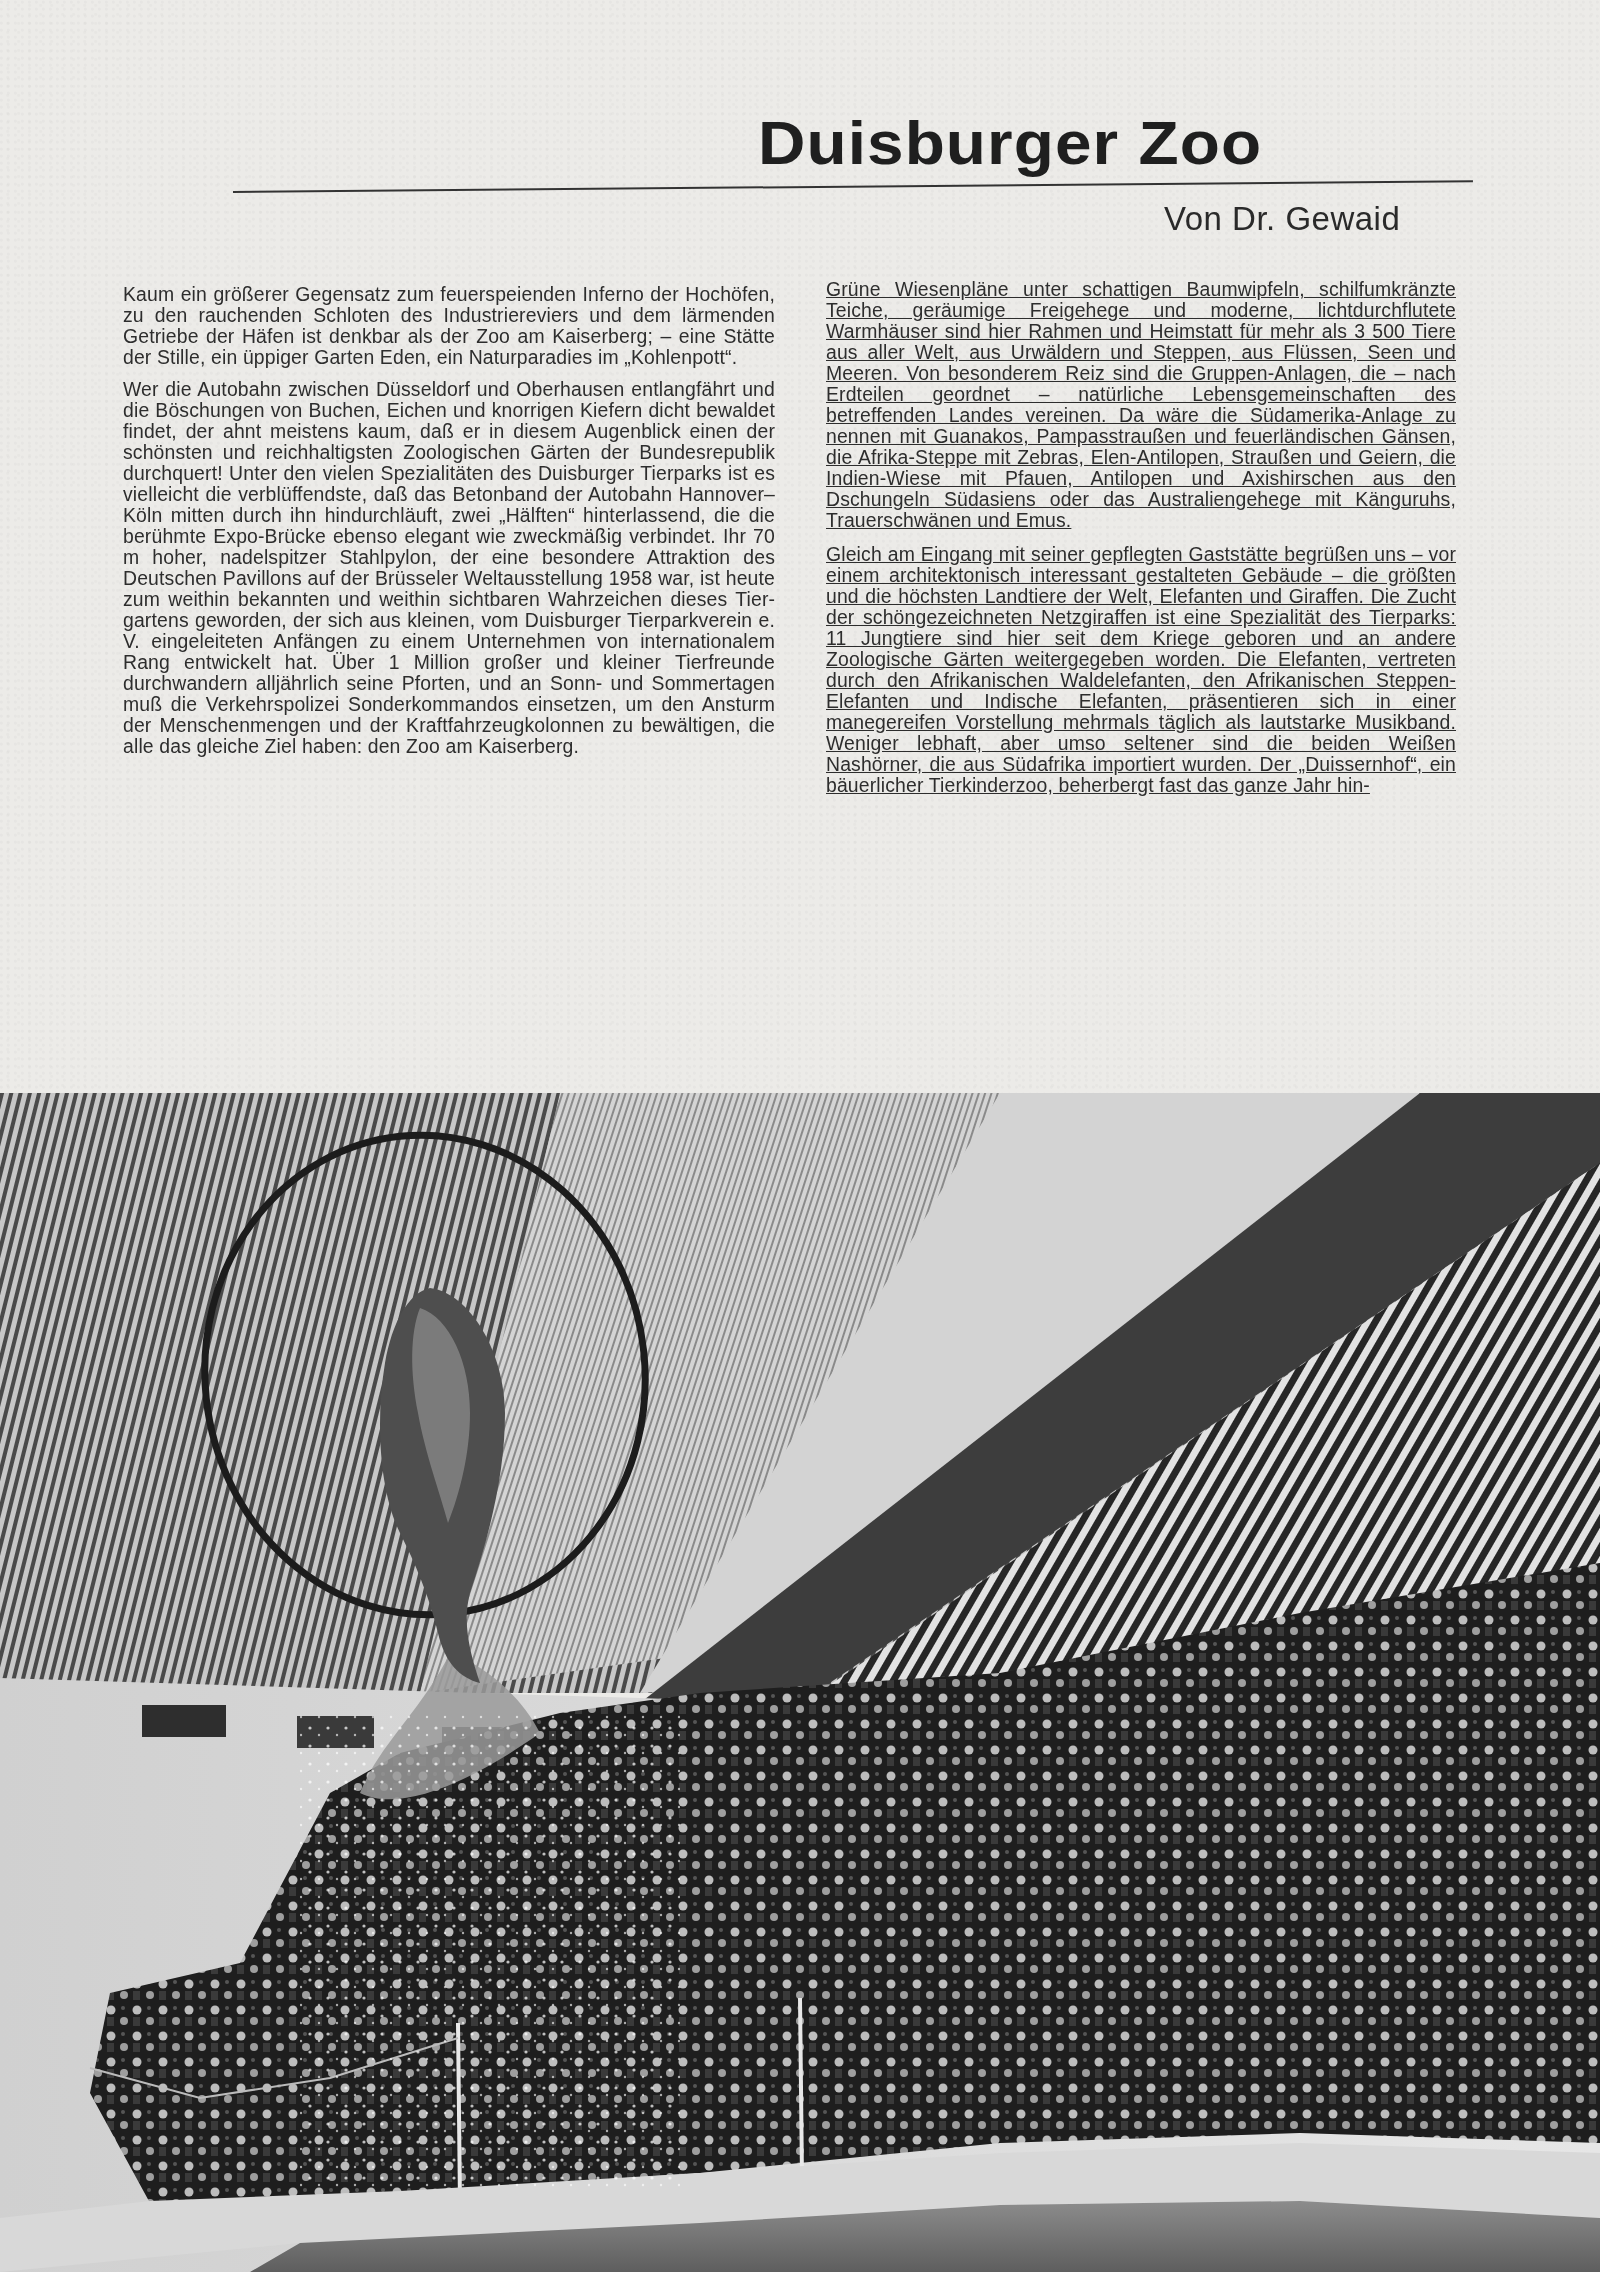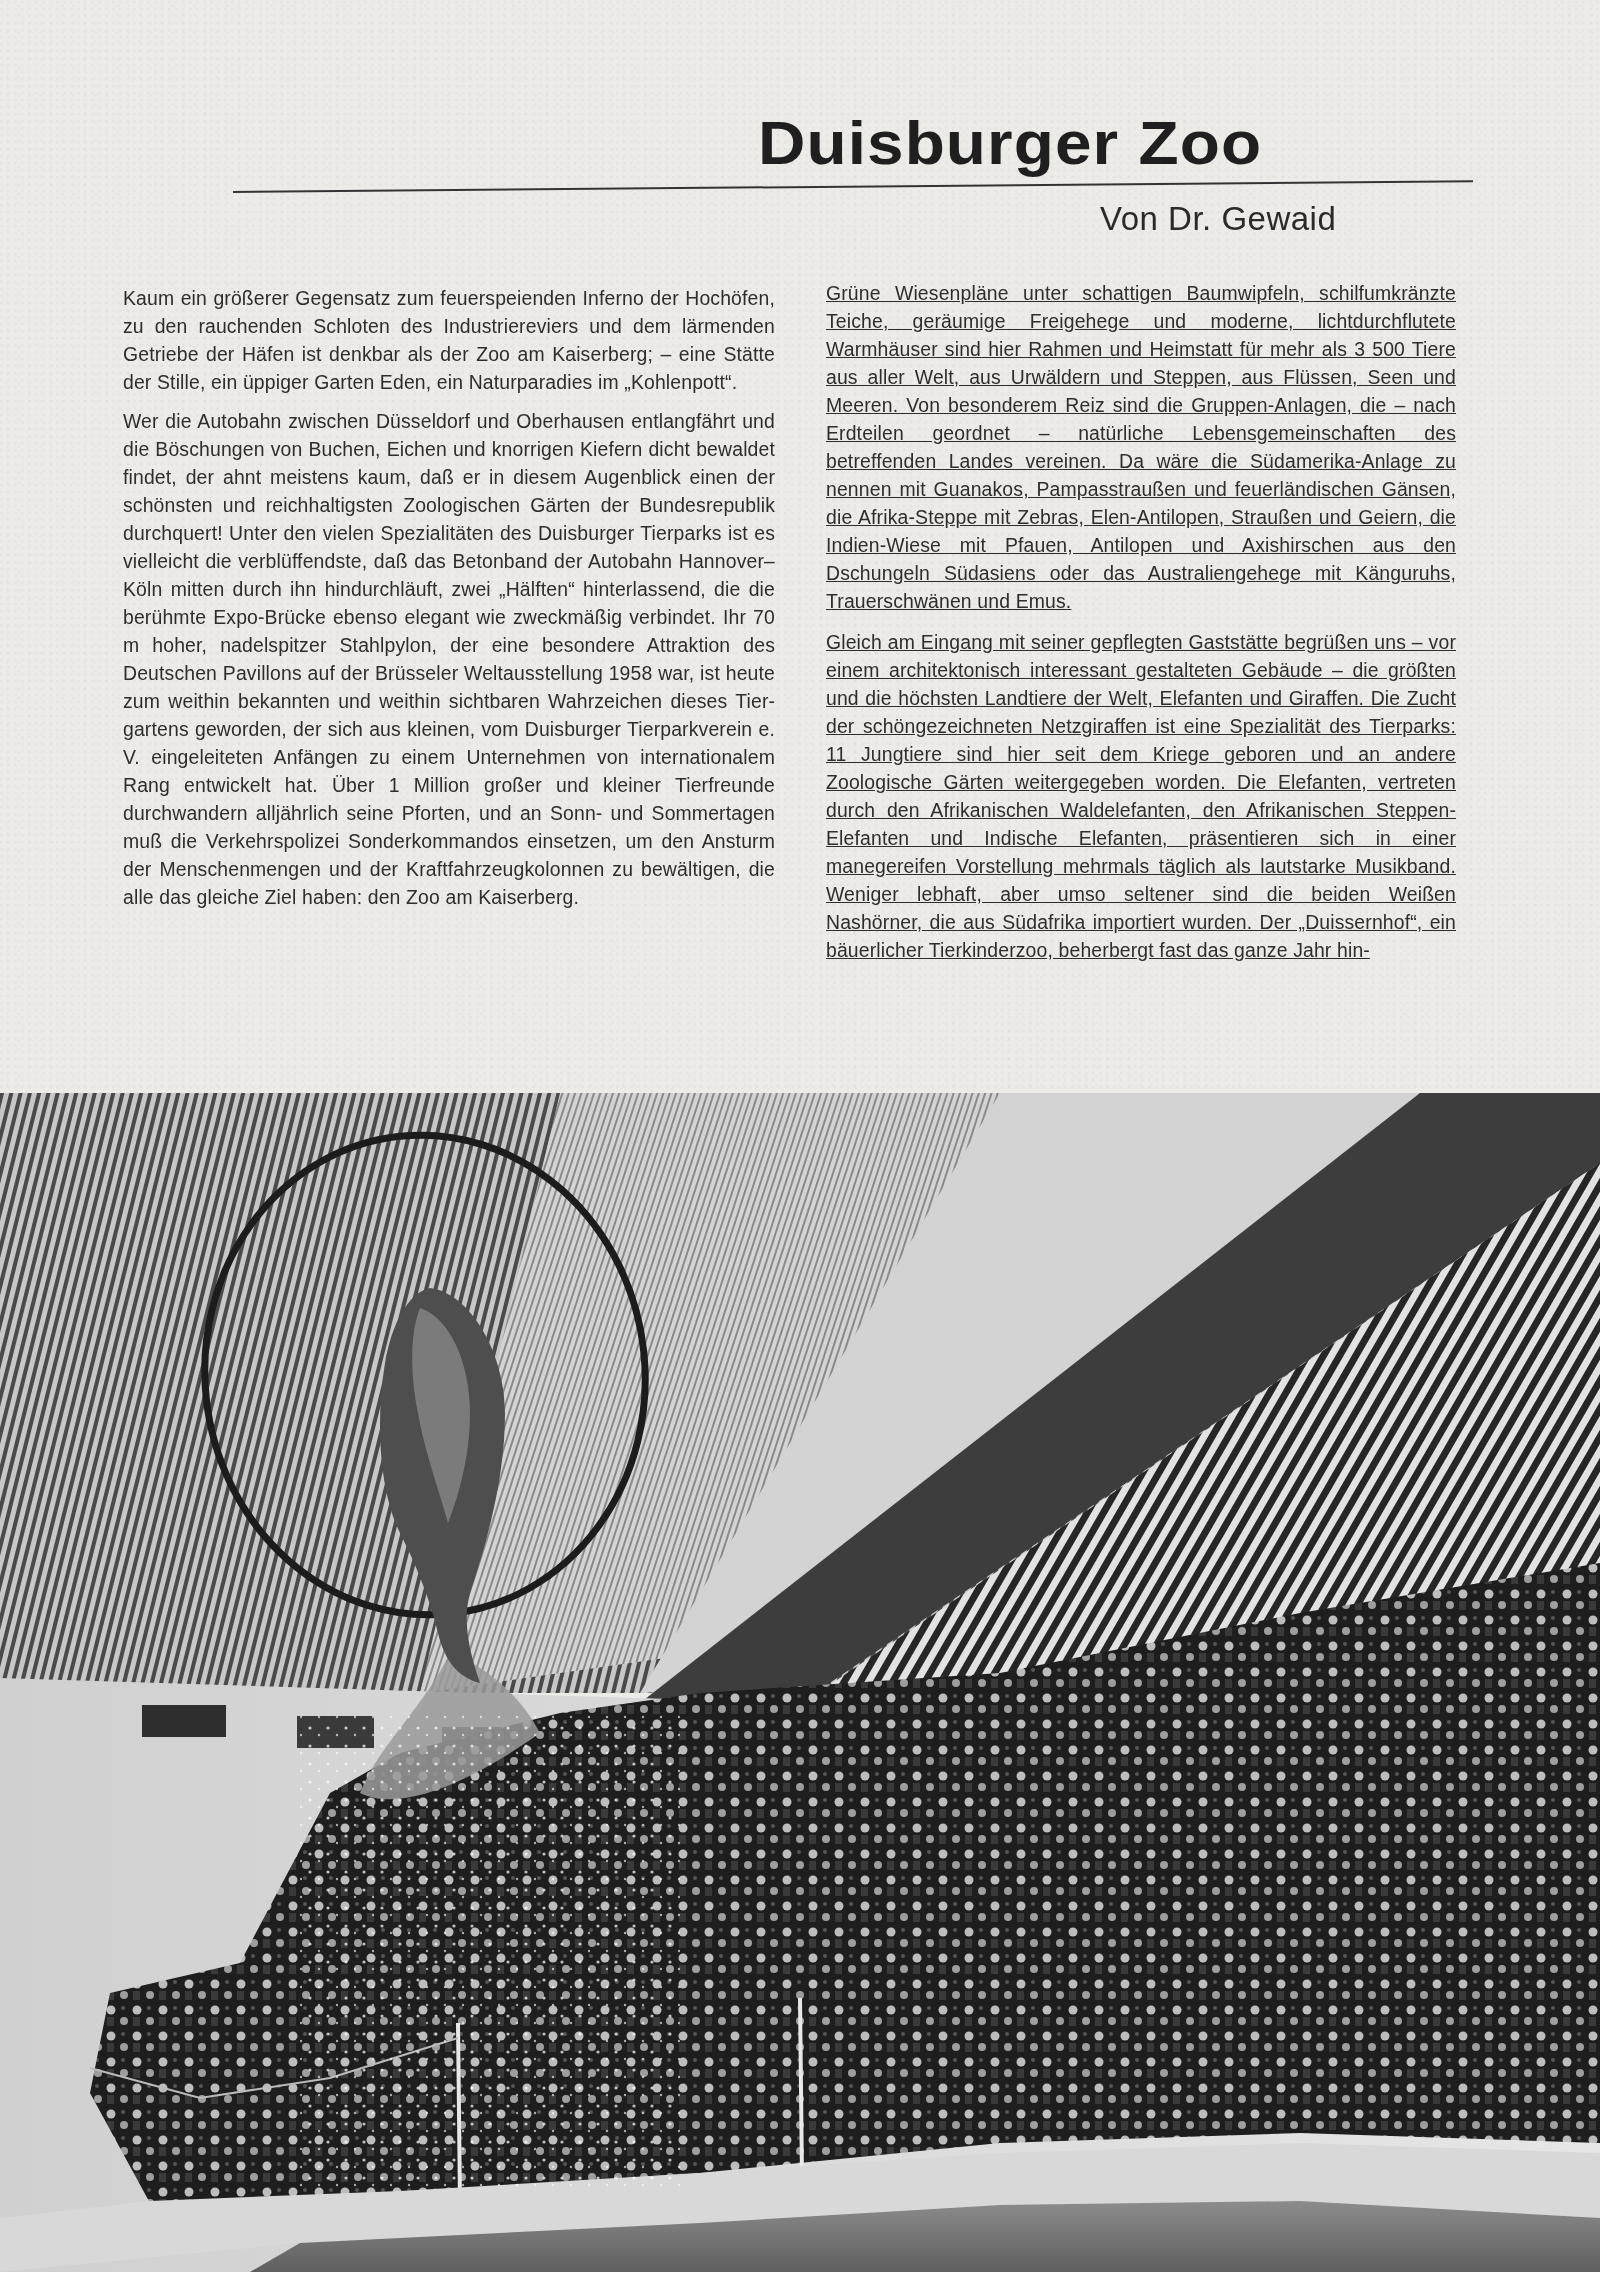--- a/index.html
+++ b/index.html
@@ -21,26 +21,26 @@
     font-family: "Liberation Sans", "DejaVu Sans", sans-serif;
     font-weight: 700; font-size: 62px; letter-spacing: 1px;
     color: #1f1f1f; margin: 0; line-height: 1;
     transform: scaleX(1.06); transform-origin: left top;
   }
   .rule {
     position: absolute; left: 233px; top: 191px; width: 1240px; height: 2px;
     background: #333; transform: rotate(-0.5deg); transform-origin: left center;
   }
   .byline {
-    position: absolute; left: 1100px; top: 200px;
+    position: absolute; left: 1164px; top: 200px;
     font-size: 33px; color: #2a2a2a; font-weight: 400; letter-spacing: 0.5px;
   }
   .col {
     position: absolute; top: 284px;
-    font-size: 19.4px; line-height: 28px;
+    font-size: 19.4px; line-height: 21px;
     text-align: justify; hyphens: manual;
     color: #2d2d2d; letter-spacing: 0.15px;
   }
   .col p { margin: 0 0 11px 0; }
   .col-left { left: 123px; width: 652px; }
   .col-right { left: 826px; width: 630px; top: 279px; text-decoration: underline; }
   .col-right p { margin-bottom: 13px; }
   .photo {
     position: absolute; left: 0; top: 1093px; width: 1600px; height: 1179px;
   }

